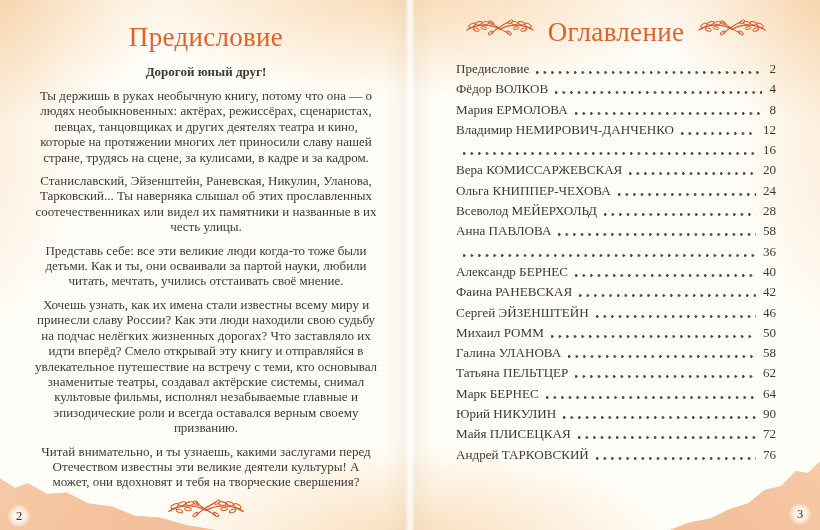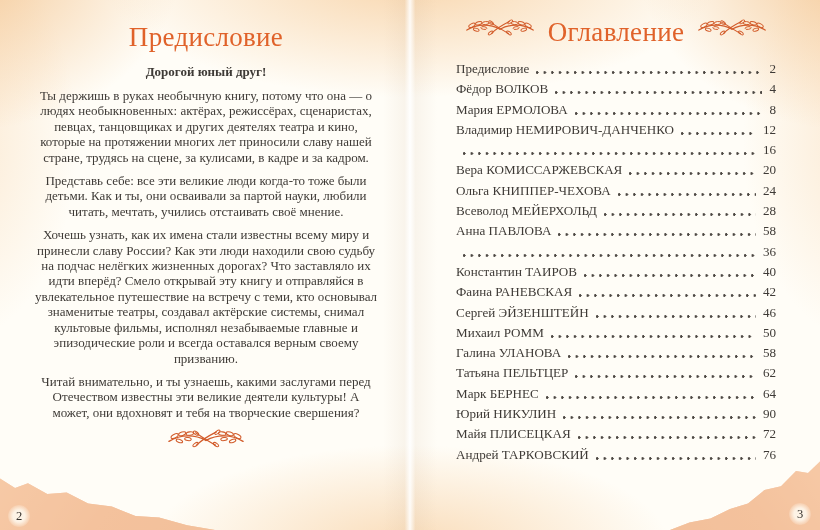--- a/index.html
+++ b/index.html
@@ -145,20 +145,21 @@
     </g>
   </defs>
 </svg>
 
 <div class="spread">
 
   <div class="page page-left">
     <h1 class="page-title">Предисловие</h1>
     <p class="salutation">Дорогой юный друг!</p>
     <p class="body-par">Ты держишь в руках необычную книгу, потому что она — о людях необыкновенных: актёрах, режиссёрах, сценаристах, певцах, танцовщиках и других деятелях театра и кино, которые на протяжении многих лет приносили славу нашей стране, трудясь на сцене, за кулисами, в кадре и за кадром.</p>
+    <p class="body-par">Станиславский, Эйзенштейн, Раневская, Никулин, Уланова, Тарковский... Ты наверняка слышал об этих прославленных соотечественниках или видел их памятники и названные в их честь улицы.</p>
     <p class="body-par">Представь себе: все эти великие люди когда-то тоже были детьми. Как и ты, они осваивали за партой науки, любили читать, мечтать, учились отстаивать своё мнение.</p>
     <p class="body-par">Хочешь узнать, как их имена стали известны всему миру и принесли славу России? Как эти люди находили свою судьбу на подчас нелёгких жизненных дорогах? Что заставляло их идти вперёд? Смело открывай эту книгу и отправляйся в увлекательное путешествие на встречу с теми, кто основывал знаменитые театры, создавал актёрские системы, снимал культовые фильмы, исполнял незабываемые главные и эпизодические роли и всегда оставался верным своему призванию.</p>
     <p class="body-par">Читай внимательно, и ты узнаешь, какими заслугами перед Отечеством известны эти великие деятели культуры! А может, они вдохновят и тебя на творческие свершения?</p>
     <div class="flourish-bottom">
       <svg class="flourish-svg" viewBox="0 0 84 20">
           <use href="#vine"></use>
         </svg>
     </div>
   </div>
 
@@ -219,21 +220,21 @@
         <div class="toc-row">
           <span class="toc-label">Анна ПАВЛОВА</span>
           <span class="toc-dots"></span>
           <span class="toc-page">58</span>
         </div>
         <div class="toc-row">
           <span class="toc-dots"></span>
           <span class="toc-page">36</span>
         </div>
         <div class="toc-row">
-          <span class="toc-label">Константин ТАИРОВ</span>
+          <span class="toc-label">Александр БЕРНЕС</span>
           <span class="toc-dots"></span>
           <span class="toc-page">40</span>
         </div>
         <div class="toc-row">
           <span class="toc-label">Фаина РАНЕВСКАЯ</span>
           <span class="toc-dots"></span>
           <span class="toc-page">42</span>
         </div>
         <div class="toc-row">
           <span class="toc-label">Сергей ЭЙЗЕНШТЕЙН</span>

